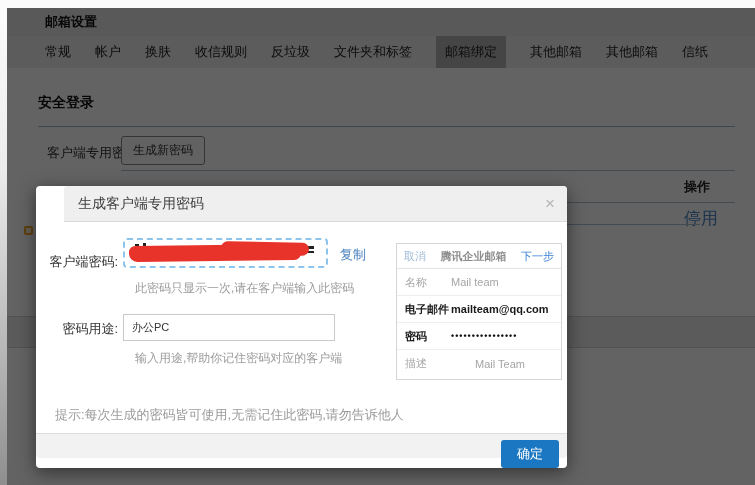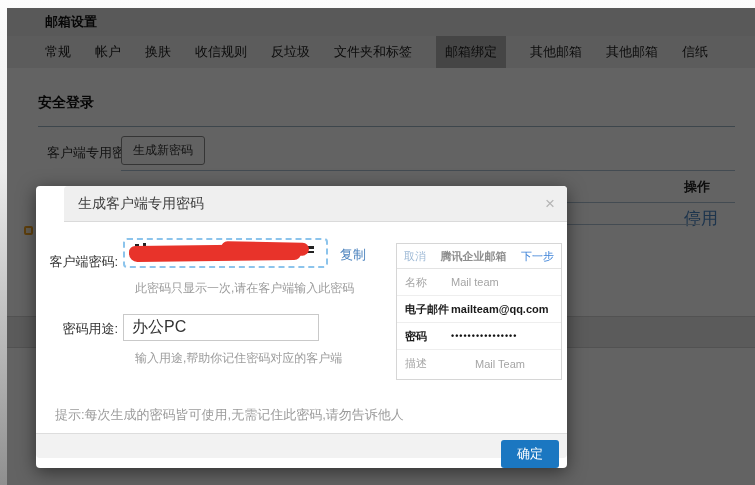--- a/index.html
+++ b/index.html
@@ -52,22 +52,22 @@
   .blob2 { position:absolute; left:96px; top:2px; width:88px; height:13px; background:#e8332a;
            border-radius:8px; transform:rotate(1deg); }
   .mark { position:absolute; background:#222; }
   .mk1 { left:10px; top:4px; width:4px; height:3px; }
   .mk2 { left:18px; top:3px; width:3px; height:3px; }
   .mk3 { left:180px; top:6px; width:9px; height:3px; }
   .mk4 { left:182px; top:11px; width:7px; height:2px; }
   .copy-link { position:absolute; left:304px; top:24px; color:#4a82bd; cursor:pointer; }
   .note { position:absolute; left:99px; color:#9b9b9b; font-size:12px; }
   .note1 { top:58px; } .note2 { top:128px; }
-  .purpose-input { position:absolute; left:87px; top:92px; width:196px; height:27px;
-                   border:1px solid #c9c9c9; padding:0 8px; font-size:16px; color:#333;
+  .purpose-input { position:absolute; left:87px; top:92px; width:212px; height:27px;
+                   border:1px solid #c9c9c9; padding:0 8px; font-size:11px; color:#333;
                    font-family:"Liberation Sans","DejaVu Sans",sans-serif; }
   .tip { position:absolute; left:19px; top:184px; color:#9b9b9b; font-size:13px; }
   .modal-footer { height:25px; background:#f2f2f2; border-top:1px solid #dddddd;
                   border-radius:0 0 4px 4px; position:relative; }
   .ok-btn { position:absolute; right:8px; top:6px; background:#1b77c1; color:#fff; border:none;
             border-radius:3px; padding:5px 16px; font-size:13px; cursor:pointer;
             font-family:"Liberation Sans","DejaVu Sans",sans-serif; }
   
   .client-panel { position:absolute; left:360px; top:21px; width:166px; height:137px;
                   background:#fff; border:1px solid #d6d6d6; font-size:11px; }

